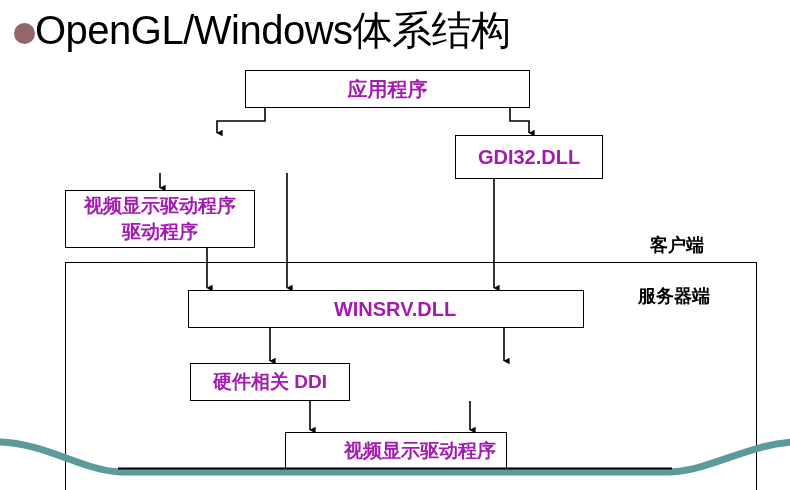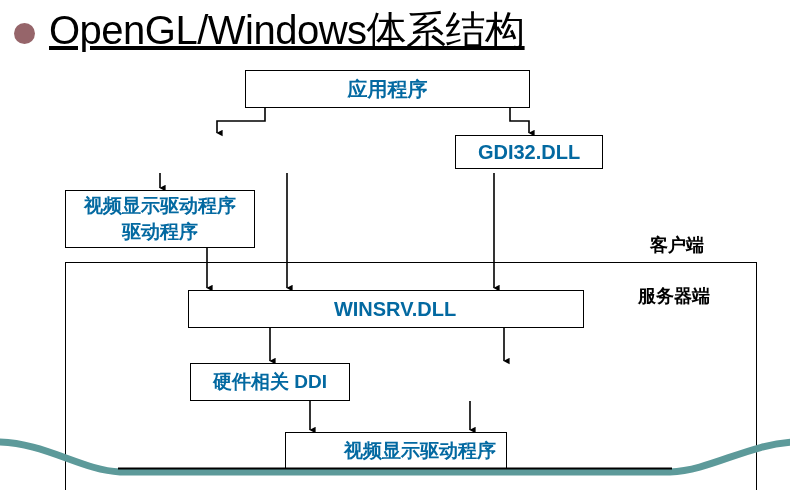--- a/index.html
+++ b/index.html
@@ -22,22 +22,20 @@
     overflow: hidden;
   }
 
   
   .title-row {
     position: absolute;
     left: 14px;
     top: 6px;
     display: flex;
     align-items: center;
-    gap: 14px;
-    text-decoration: underline;
   }
   .title-bullet {
     width: 21px;
     height: 21px;
     border-radius: 50%;
     background: #96656a;
     flex: 0 0 auto;
     margin-top: 6px;
   }
   .title-text {
@@ -52,28 +50,28 @@
   .box {
     position: absolute;
     border: 1.6px solid #000000;
     background: #ffffff;
     box-sizing: border-box;
     display: flex;
     align-items: center;
     justify-content: center;
     text-align: center;
     font-weight: bold;
-    color: #0369a1;
+    color: #a21caf;
     z-index: 4;
   }
 
   
   #box-app        { left:245px; top:70px;  width:285px; height:38px; font-size:20px; }
   #box-opengl32   { left:122px; top:135px; width:190px; height:38px; font-size:20px; }
-  #box-gdi32      { left:455px; top:135px; width:148px; height:34px; font-size:20px; }
+  #box-gdi32      { left:455px; top:135px; width:148px; height:44px; font-size:20px; }
   #box-icd        { left:65px;  top:190px; width:190px; height:58px; font-size:19px; line-height:26px; }
   #box-winsrv     { left:188px; top:290px; width:396px; height:38px; font-size:20px;padding-left:18px; }
   #box-hwddi      { left:190px; top:363px; width:160px; height:38px; font-size:19px; }
   #box-win32ddi   { left:424px; top:363px; width:160px; height:38px; font-size:19px; }
   #box-videodrv   { left:285px; top:432px; width:222px; height:38px; font-size:19px;padding-left:48px; }
 
   
   #region-server {
     position: absolute;
     left: 65px;

